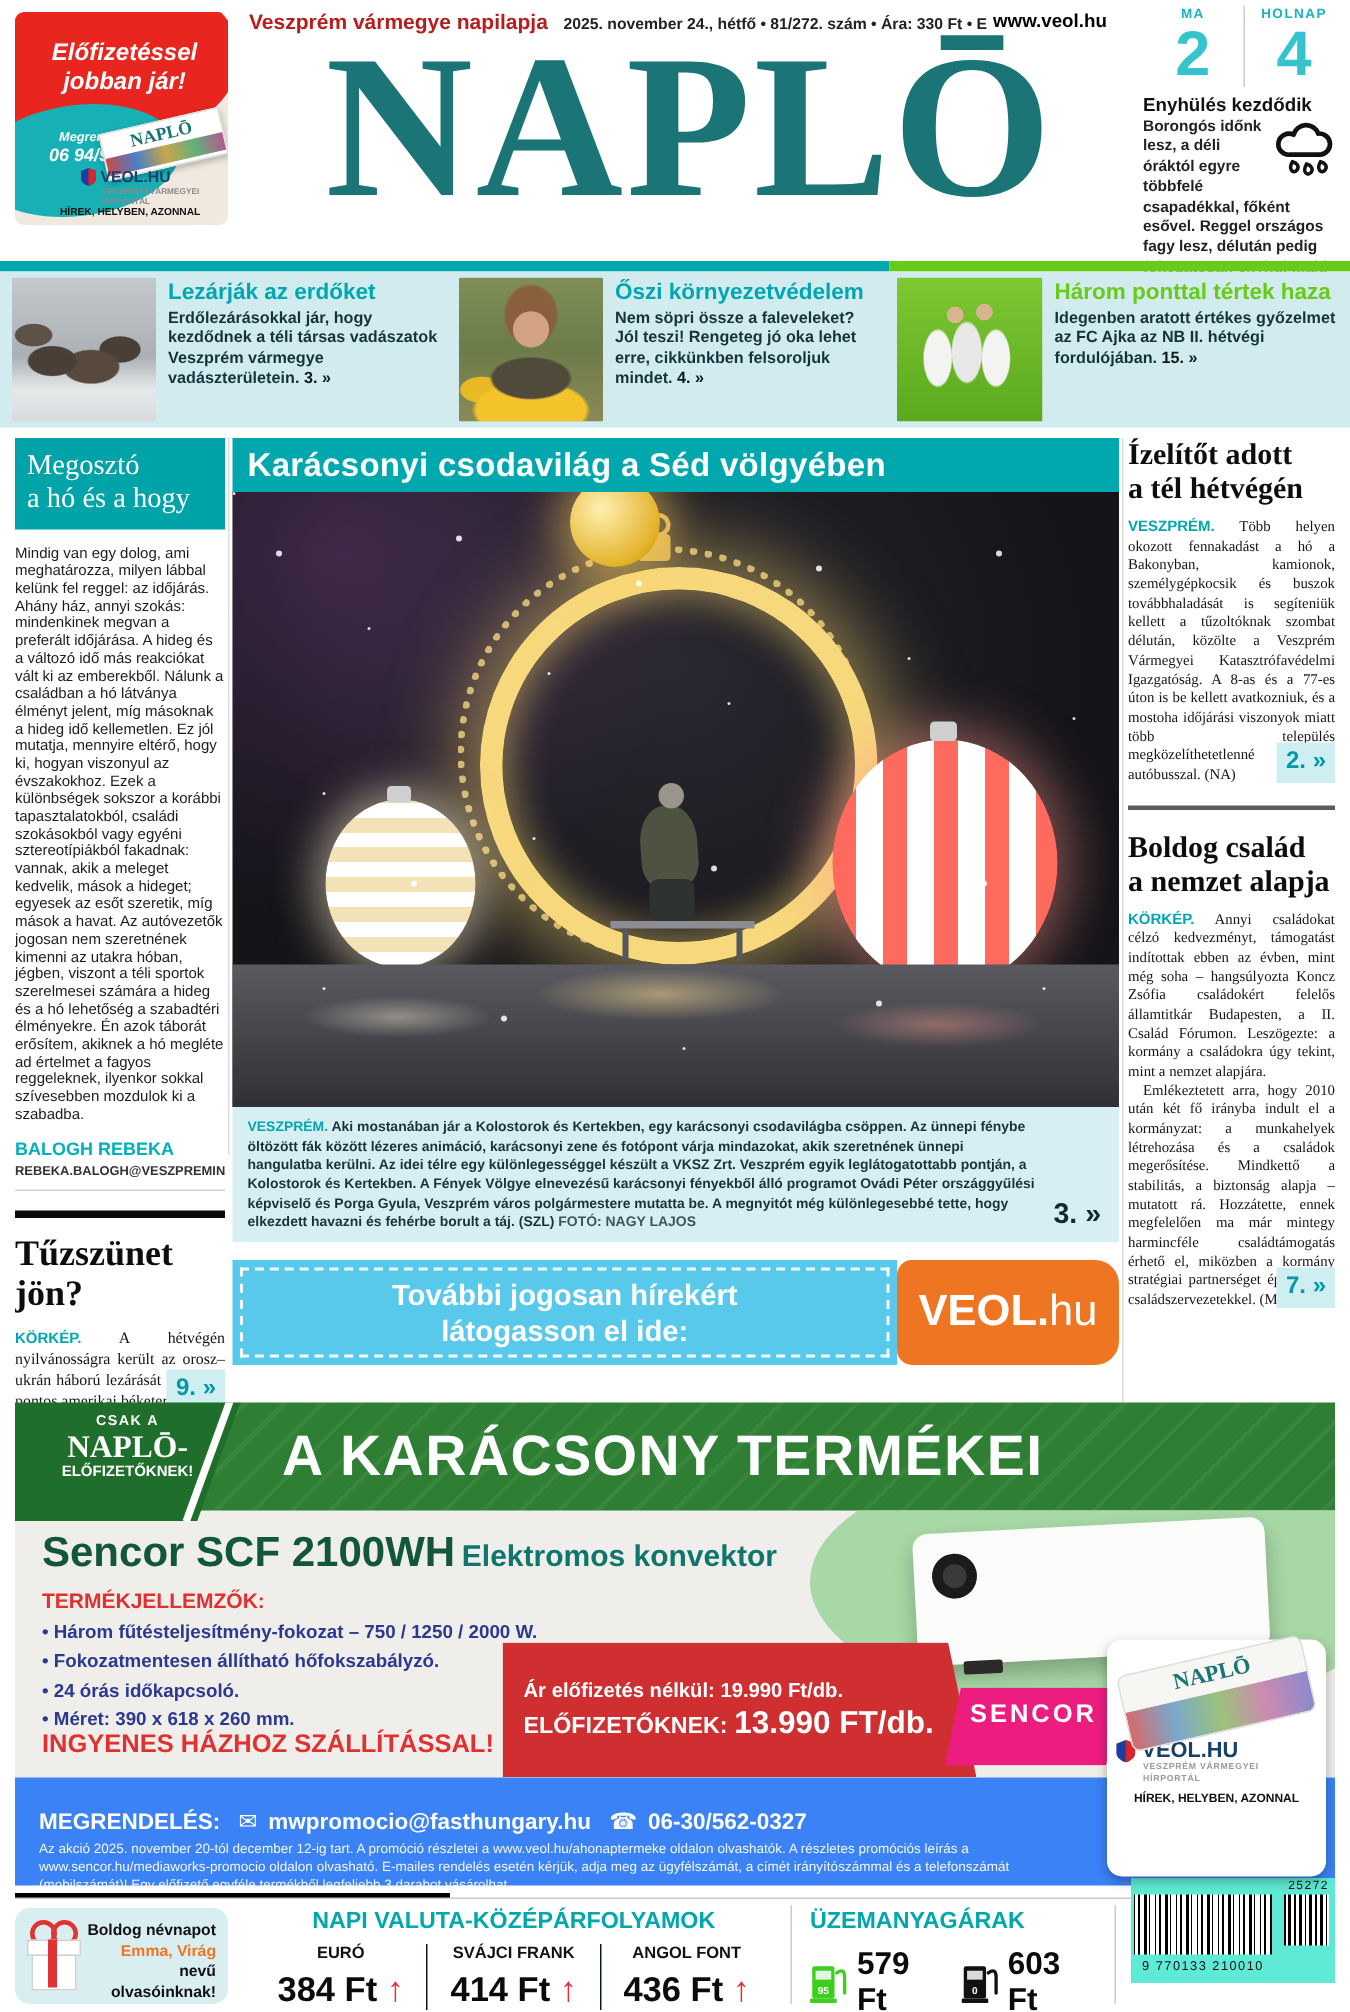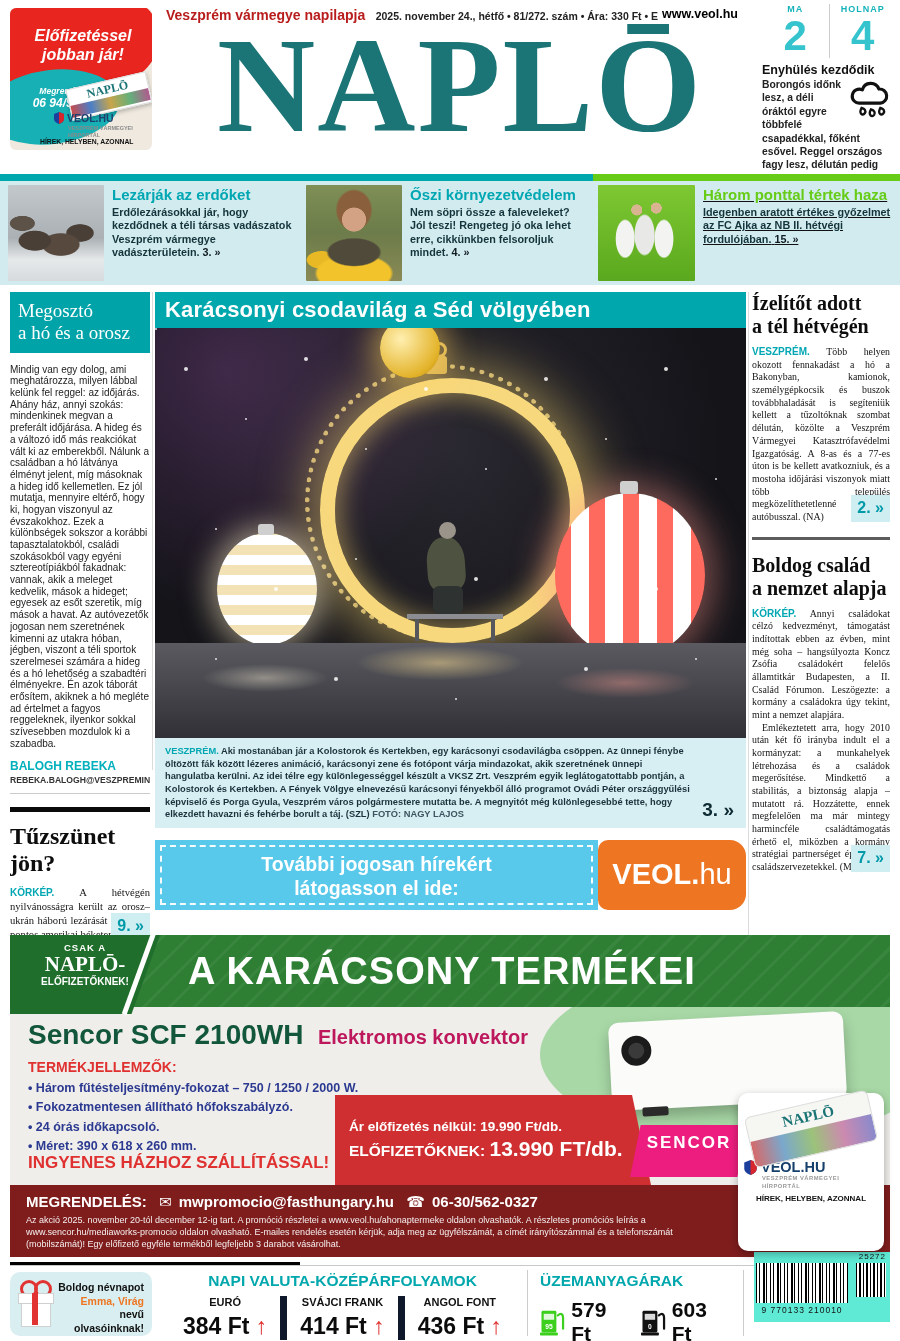--- a/index.html
+++ b/index.html
@@ -75,21 +75,21 @@
     radial-gradient(ellipse 20px 12px at 16% 78%,#e8b825 0 70%,transparent 76%),
     linear-gradient(180deg,#7f8f56 0%,#6c7c4a 50%,#8a8a55 100%);}
   #ttxt2{left:410px;width:178px;}
   #timg3{left:598px;width:97px;background:
     radial-gradient(circle 6px at 40% 26%,#d8b590 0 90%,transparent 95%),
     radial-gradient(circle 6px at 60% 24%,#d8b590 0 90%,transparent 95%),
     radial-gradient(ellipse 15px 30px at 28% 56%,#f3f4f2 0 60%,transparent 66%),
     radial-gradient(ellipse 16px 32px at 48% 52%,#e8e9e7 0 60%,transparent 66%),
     radial-gradient(ellipse 15px 30px at 68% 56%,#f3f4f2 0 60%,transparent 66%),
     linear-gradient(180deg,#7ec832 0%,#5aa81e 100%);}
-  #ttxt3{left:703px;width:188px;text-decoration:underline;}
+  #ttxt3{left:703px;width:188px;}
 
   
   #rule-l{left:152px;top:292px;width:1px;height:478px;background:#dcdcdc;}
   #rule-r{left:748px;top:292px;width:1px;height:646px;background:#dcdcdc;}
 
   #col-left{left:10px;top:292px;width:140px;height:648px;overflow:hidden;}
   .op-titlebox{background:#00a3a8;color:#fff;padding:8px 8px 9px;}
   .op-title{font-family:"Liberation Serif","DejaVu Serif",serif;font-size:19px;line-height:1.15;font-weight:400;}
   .op-body{margin-top:11px;font-size:10px;line-height:1.17;color:#1c1c1c;}
   .op-author{margin-top:10px;font-size:12px;font-weight:800;color:#00b0bc;}
@@ -181,37 +181,37 @@
      font-size:38px;font-weight:800;letter-spacing:1px;z-index:1;}
   .ad-body{position:absolute;left:0;top:72px;right:0;height:178px;background:#efeeeb;overflow:hidden;}
   .green-blob{position:absolute;right:-50px;top:-40px;width:400px;height:175px;background:#a8d8a6;border-radius:50%;}
   .heater{position:absolute;left:600px;top:10px;width:235px;height:88px;background:#fbfbfa;border-radius:10px;
      box-shadow:0 8px 14px rgba(0,0,0,.25);transform:rotate(-3deg);}
   .heater-knob{position:absolute;left:12px;top:14px;width:30px;height:30px;border-radius:50%;background:#1b1b1b;}
   .heater-knob::after{content:"";position:absolute;inset:7px;border-radius:50%;background:#3a3a3a;}
   .heater-foot{position:absolute;bottom:-7px;width:26px;height:9px;background:#2a2a2a;border-radius:2px;}
   .prod-row{position:absolute;left:18px;top:12px;white-space:nowrap;}
   .prod-name{font-size:28px;font-weight:800;color:#12563b;}
-  .prod-type{font-size:20px;font-weight:800;color:#be185d;margin-left:10px;}
+  .prod-type{font-size:20px;font-weight:800;color:#0f766e;}
   .feat-title{position:absolute;left:18px;top:52px;font-size:14px;font-weight:800;color:#e03131;}
   .features{position:absolute;left:18px;top:72px;margin:0;padding:0;list-style:none;}
   .features li{font-size:12.5px;font-weight:600;color:#2b3990;line-height:1.55;}
   .features li::before{content:"•  ";}
   .shipping{position:absolute;left:18px;top:146px;font-size:17px;font-weight:800;color:#e03131;}
   .price-box{position:absolute;left:325px;top:88px;width:288px;height:66px;background:#cf2f31;
      clip-path:polygon(0 0,94% 0,100% 100%,0 100%);color:#fff;padding:24px 14px 0;}
   .price-l1{font-size:13.5px;font-weight:700;}
   .price-l2{margin-top:3px;}
   .price-l2 .lab{font-size:15.5px;font-weight:800;}
   .price-l2 .val{font-size:21px;font-weight:800;}
   .sencor{position:absolute;left:620px;top:118px;width:118px;height:52px;background:#ec1d7e;
      clip-path:polygon(9% 0,100% 0,91% 100%,0 100%);color:#fff;text-align:center;line-height:36px;
      font-size:17px;font-weight:800;letter-spacing:2px;}
-  .ad-foot{position:absolute;left:0;top:250px;right:0;height:72px;background:#7f1d1d;color:#fff;
-     padding:8px 165px 0 16px;box-sizing:border-box;}
+  .ad-foot{position:absolute;left:0;top:250px;right:0;height:72px;background:#3b82f6;color:#fff;
+     padding:20px 165px 0 16px;box-sizing:border-box;}
   .order-row{font-size:15px;font-weight:800;}
   .order-ic{font-weight:400;margin:0 3px 0 8px;}
   .fineprint{margin-top:3px;font-size:9px;line-height:1.35;font-weight:500;color:rgba(255,255,255,.93);}
   .veol-card{position:absolute;right:6px;top:158px;width:146px;height:158px;background:#fff;border-radius:10px;
      box-shadow:0 3px 8px rgba(0,0,0,.3);z-index:3;padding:6px;box-sizing:border-box;text-align:left;}
   .roll{width:124px;height:50px;background:#f6f6f3;border:1px solid #ddd;border-radius:6px;
      transform:rotate(-13deg);overflow:hidden;margin:4px auto 0;}
   .roll-logo{font-family:"Liberation Serif","DejaVu Serif",serif;font-weight:700;color:#1b7475;font-size:15px;
      text-align:center;line-height:24px;}
   .roll-strip{height:26px;background:linear-gradient(90deg,#d66a6a,#7aa8cc,#9cc27a,#cc8ab0,#8a8acc);}
@@ -229,21 +229,21 @@
   .gift-bowr{position:absolute;left:16px;top:0;width:12px;height:12px;border:3px solid #e23333;border-radius:50%;}
   .gift-lid{position:absolute;left:0;top:13px;width:34px;height:9px;background:#fff;border:1px solid #d0d0d0;}
   .gift-box{position:absolute;left:3px;top:23px;width:28px;height:22px;background:#fff;border:1px solid #d0d0d0;}
   .gift-str{position:absolute;left:14px;top:13px;width:6px;height:32px;background:#e23333;}
   .nd-text{position:absolute;right:8px;top:9px;width:86px;text-align:right;font-size:10.5px;font-weight:800;color:#111;line-height:1.3;}
   .nd-names{color:#ee7623;}
   #currency{left:170px;top:1272px;width:345px;}
   .cur-title{text-align:center;font-size:15.5px;font-weight:800;color:#00a7ad;}
   .cur-cols{display:flex;margin-top:6px;text-align:center;}
   .cur-col{flex:1;}
-  .cur-col+.cur-col{border-left:7px solid #0f172a;}
+  .cur-col+.cur-col{border-left:1px solid #0f172a;}
   .cur-name{font-size:11px;font-weight:700;color:#111;}
   .cur-val{font-size:23px;font-weight:800;color:#0b0b0b;margin-top:5px;}
   .cur-up{color:#e03131;font-weight:800;}
   #fdiv1{left:527px;top:1270px;width:1px;height:66px;background:#ccc;}
   #fdiv2{left:743px;top:1270px;width:1px;height:66px;background:#ccc;}
   #fuel{left:540px;top:1272px;width:195px;}
   .fuel-title{font-size:15.5px;font-weight:800;color:#00a7ad;}
   .fuel-row{display:flex;align-items:center;gap:6px;margin-top:8px;}
   .fuel-price{font-size:21px;font-weight:800;color:#0b0b0b;margin-right:12px;}
   #barcode{left:754px;top:1252px;width:136px;height:70px;background:#5eead4;}
@@ -341,21 +341,21 @@
     </div>
   </div>
 
   <div class="abs" id="rule-l"></div>
   <div class="abs" id="rule-r"></div>
 
   <div class="abs" id="col-left">
     <div class="op-titlebox">
       <div class="op-title">
         <span>Megosztó</span><br>
-        <span>a hó és a orosz</span>
+        <span>a hó és a hogy</span>
       </div>
     </div>
     <div class="op-body">Mindig van egy dolog, ami meghatározza, milyen lábbal kelünk fel reggel: az időjárás. Ahány ház, annyi szokás: mindenkinek megvan a preferált időjárása. A hideg és a változó idő más reakciókat vált ki az emberekből. Nálunk a családban a hó látványa élményt jelent, míg másoknak a hideg idő kellemetlen. Ez jól mutatja, mennyire eltérő, hogy ki, hogyan viszonyul az évszakokhoz. Ezek a különbségek sokszor a korábbi tapasztalatokból, családi szokásokból vagy egyéni sztereotípiákból fakadnak: vannak, akik a meleget kedvelik, mások a hideget; egyesek az esőt szeretik, míg mások a havat. Az autóvezetők jogosan nem szeretnének kimenni az utakra hóban, jégben, viszont a téli sportok szerelmesei számára a hideg és a hó lehetőség a szabadtéri élményekre. Én azok táborát erősítem, akiknek a hó megléte ad értelmet a fagyos reggeleknek, ilyenkor sokkal szívesebben mozdulok ki a szabadba.</div>
     <div class="op-author">BALOGH REBEKA</div>
     <div class="op-email">REBEKA.BALOGH@VESZPREMINAPLO.HU</div>
     <div class="blackbar"></div>
     <div class="fire-title serif">Tűzszünet jön?</div>
     <div class="fire-body">
       <span class="lead-teal">KÖRKÉP.</span>
       <span>A hétvégén nyilvánosságra került az orosz–ukrán háború lezárását célzó, 28 pontos amerikai béketerv.</span>

